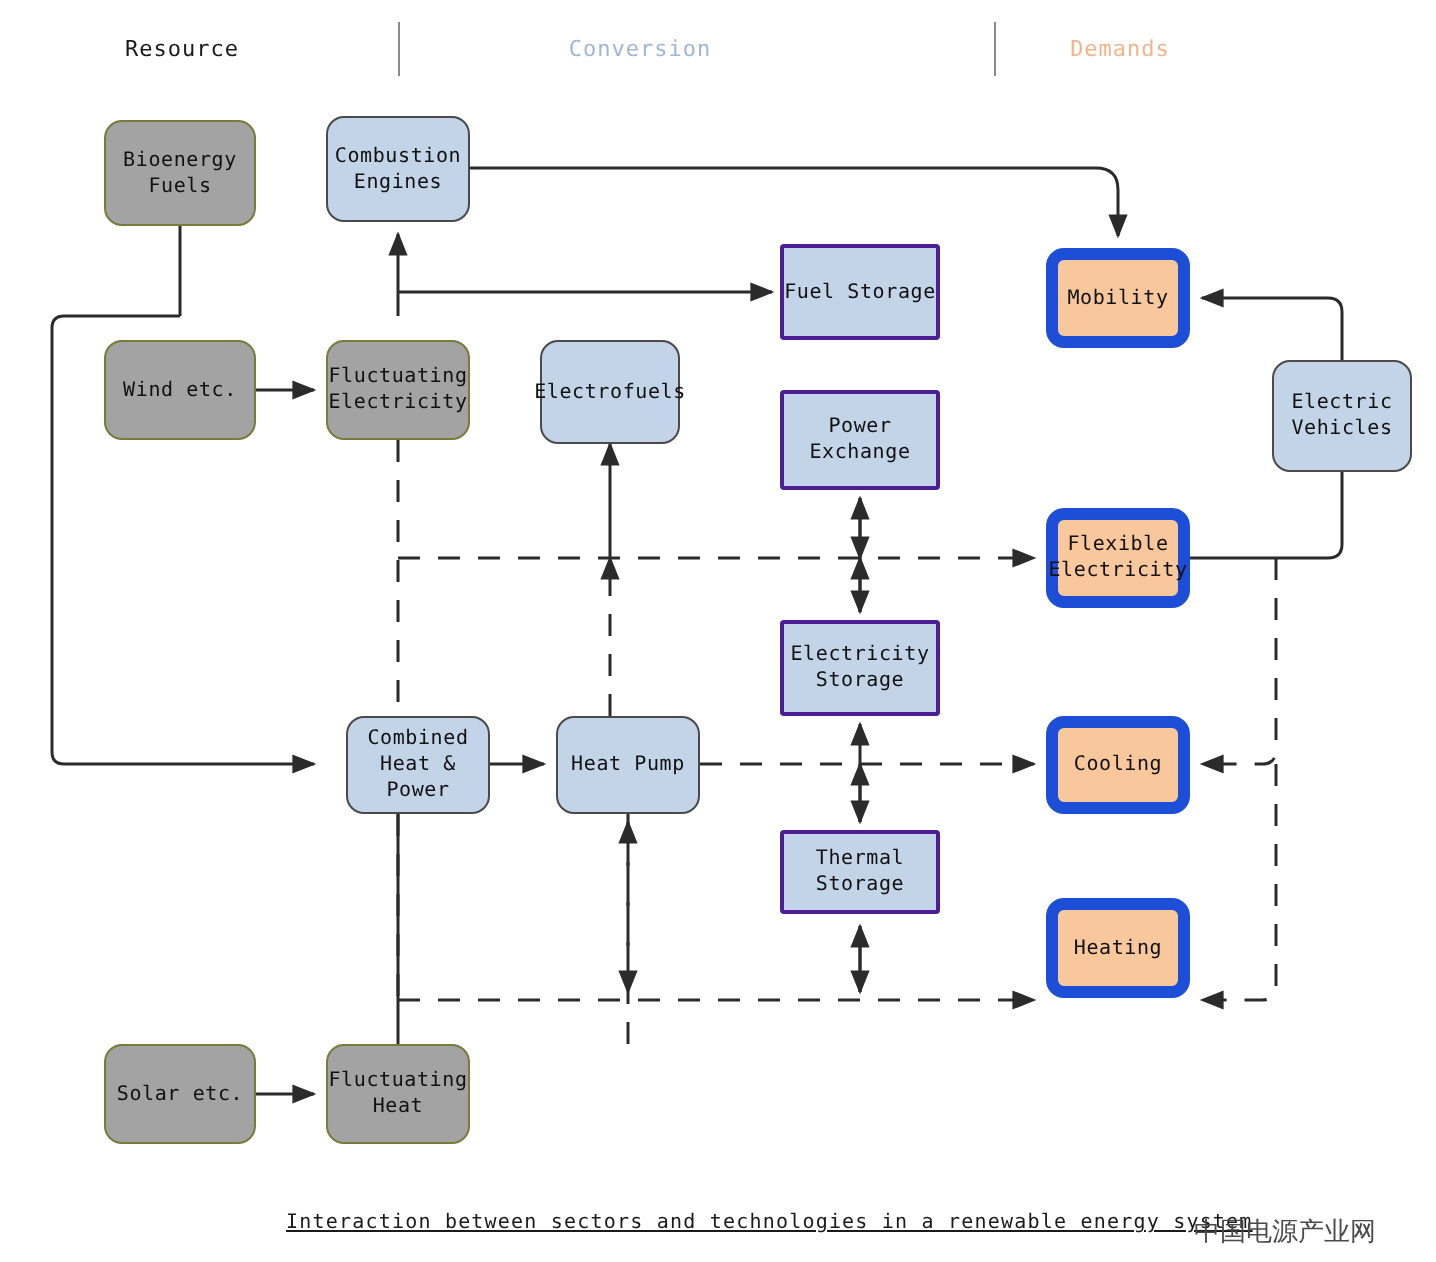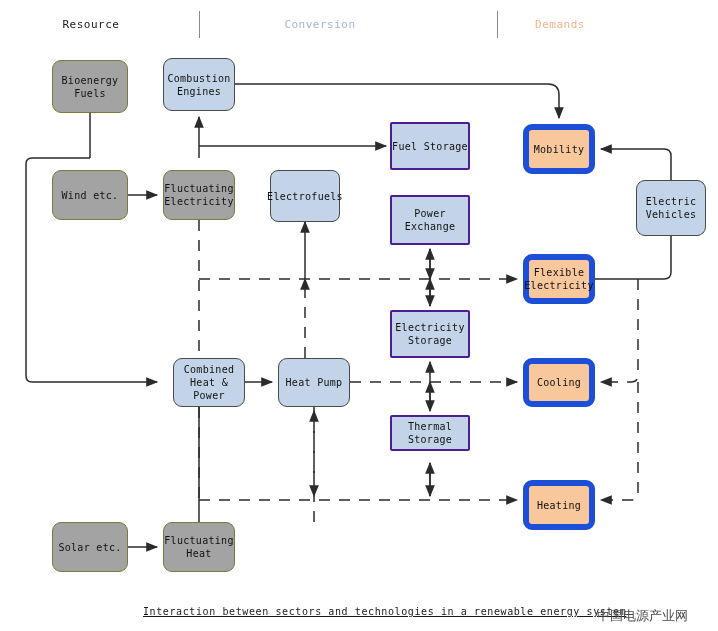--- a/index.html
+++ b/index.html
@@ -191,21 +191,21 @@
       <div class="node node-demand" style="left: 523px; top: 124px; width: 72px; height: 50px;">
         <span class="node-label">Mobility</span>
       </div>
       <div class="node node-resource" style="left: 52px; top: 170px; width: 76px; height: 50px;">
         <span class="node-label">Wind etc.</span>
       </div>
       <div class="node node-resource" style="left: 163px; top: 170px; width: 72px; height: 50px;">
         <span class="node-label">Fluctuating
 Electricity</span>
       </div>
-      <div class="node node-conversion" style="left: 270px; top: 170px; width: 70px; height: 52px; border-radius: 8px;">
+      <div class="node node-conversion" style="left: 270px; top: 170px; width: 70px; height: 52px;">
         <span class="node-label">Electrofuels</span>
       </div>
       <div class="node node-storage" style="left: 390px; top: 195px; width: 80px; height: 50px;">
         <span class="node-label">Power
 Exchange</span>
       </div>
       <div class="node node-conversion" style="left: 636px; top: 180px; width: 70px; height: 56px;">
         <span class="node-label">Electric
 Vehicles</span>
       </div>
@@ -220,25 +220,25 @@
       <div class="node node-conversion" style="left: 173px; top: 358px; width: 72px; height: 49px;">
         <span class="node-label">Combined
 Heat &amp; Power</span>
       </div>
       <div class="node node-conversion" style="left: 278px; top: 358px; width: 72px; height: 49px;">
         <span class="node-label">Heat Pump</span>
       </div>
       <div class="node node-demand" style="left: 523px; top: 358px; width: 72px; height: 49px;">
         <span class="node-label">Cooling</span>
       </div>
-      <div class="node node-storage" style="left: 390px; top: 415px; width: 80px; height: 36px;">
+      <div class="node node-storage" style="left: 390px; top: 415px; width: 80px; height: 42px;">
         <span class="node-label">Thermal
 Storage</span>
       </div>
-      <div class="node node-demand" style="left: 523px; top: 480px; width: 72px; height: 50px;">
+      <div class="node node-demand" style="left: 523px; top: 449px; width: 72px; height: 50px;">
         <span class="node-label">Heating</span>
       </div>
       <div class="node node-resource" style="left: 52px; top: 522px; width: 76px; height: 50px;">
         <span class="node-label">Solar etc.</span>
       </div>
       <div class="node node-resource" style="left: 163px; top: 522px; width: 72px; height: 50px;">
         <span class="node-label">Fluctuating
 Heat</span>
       </div>
     </div>

